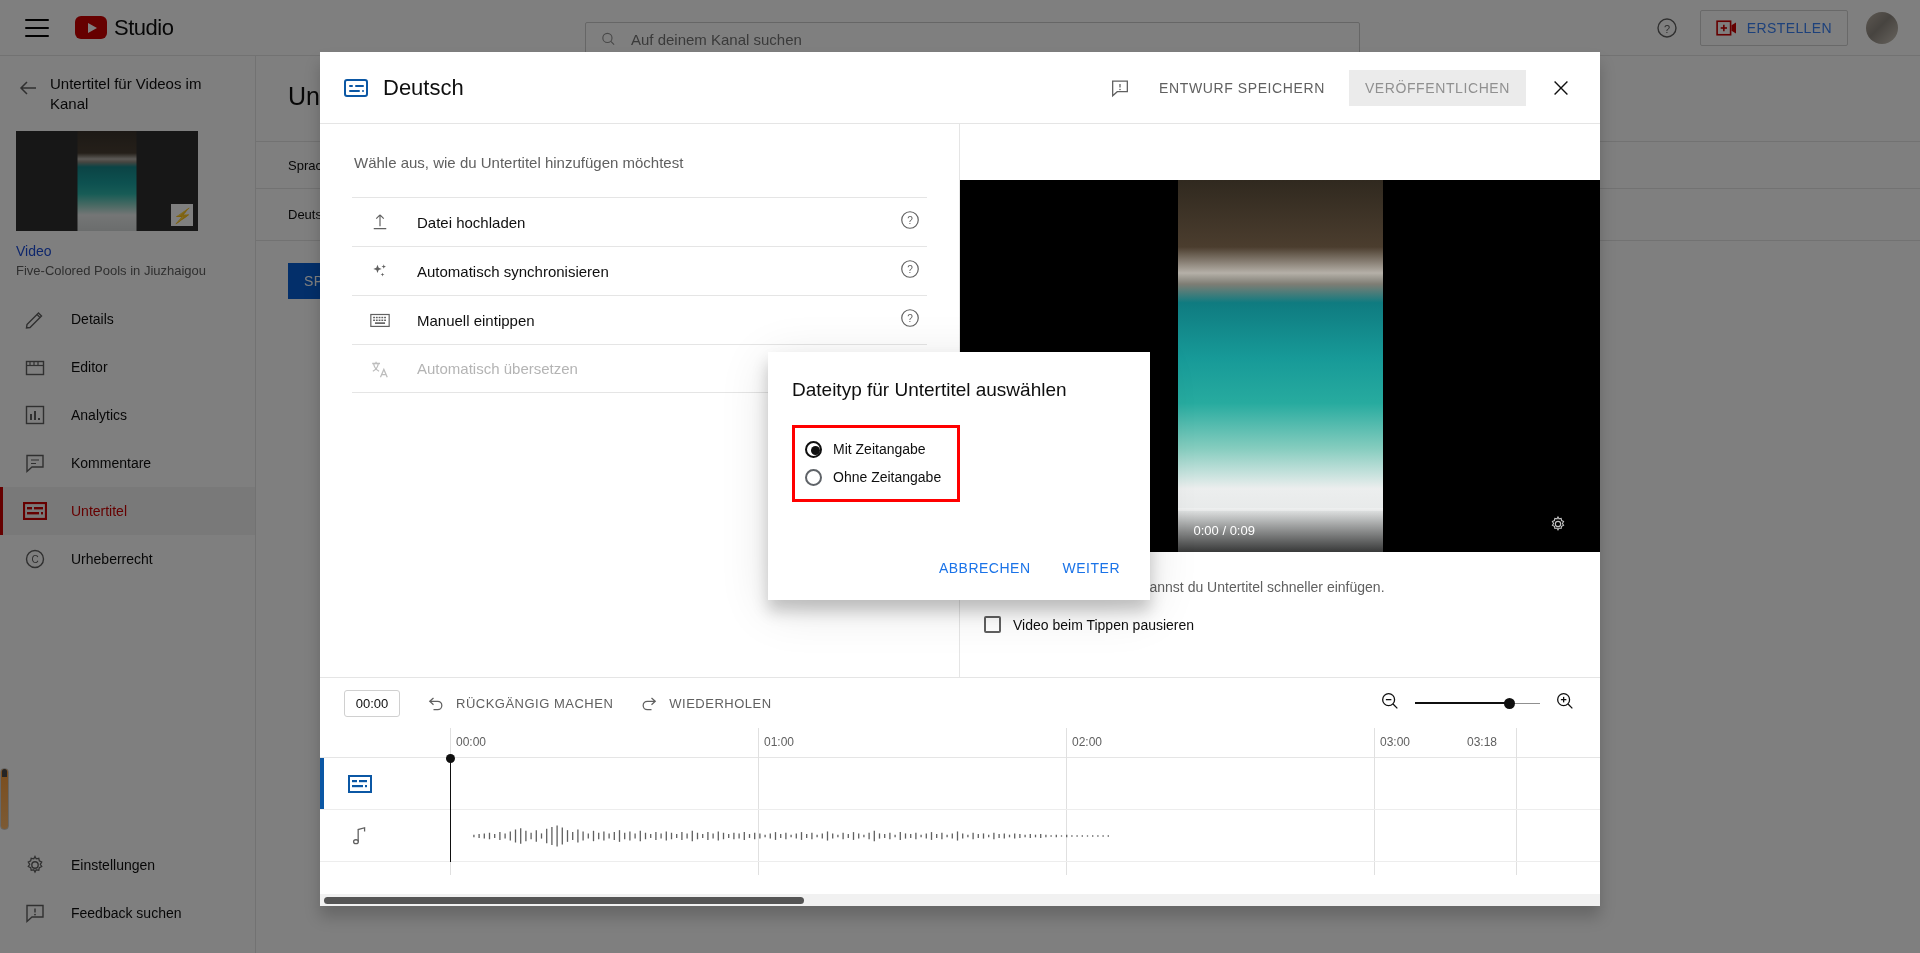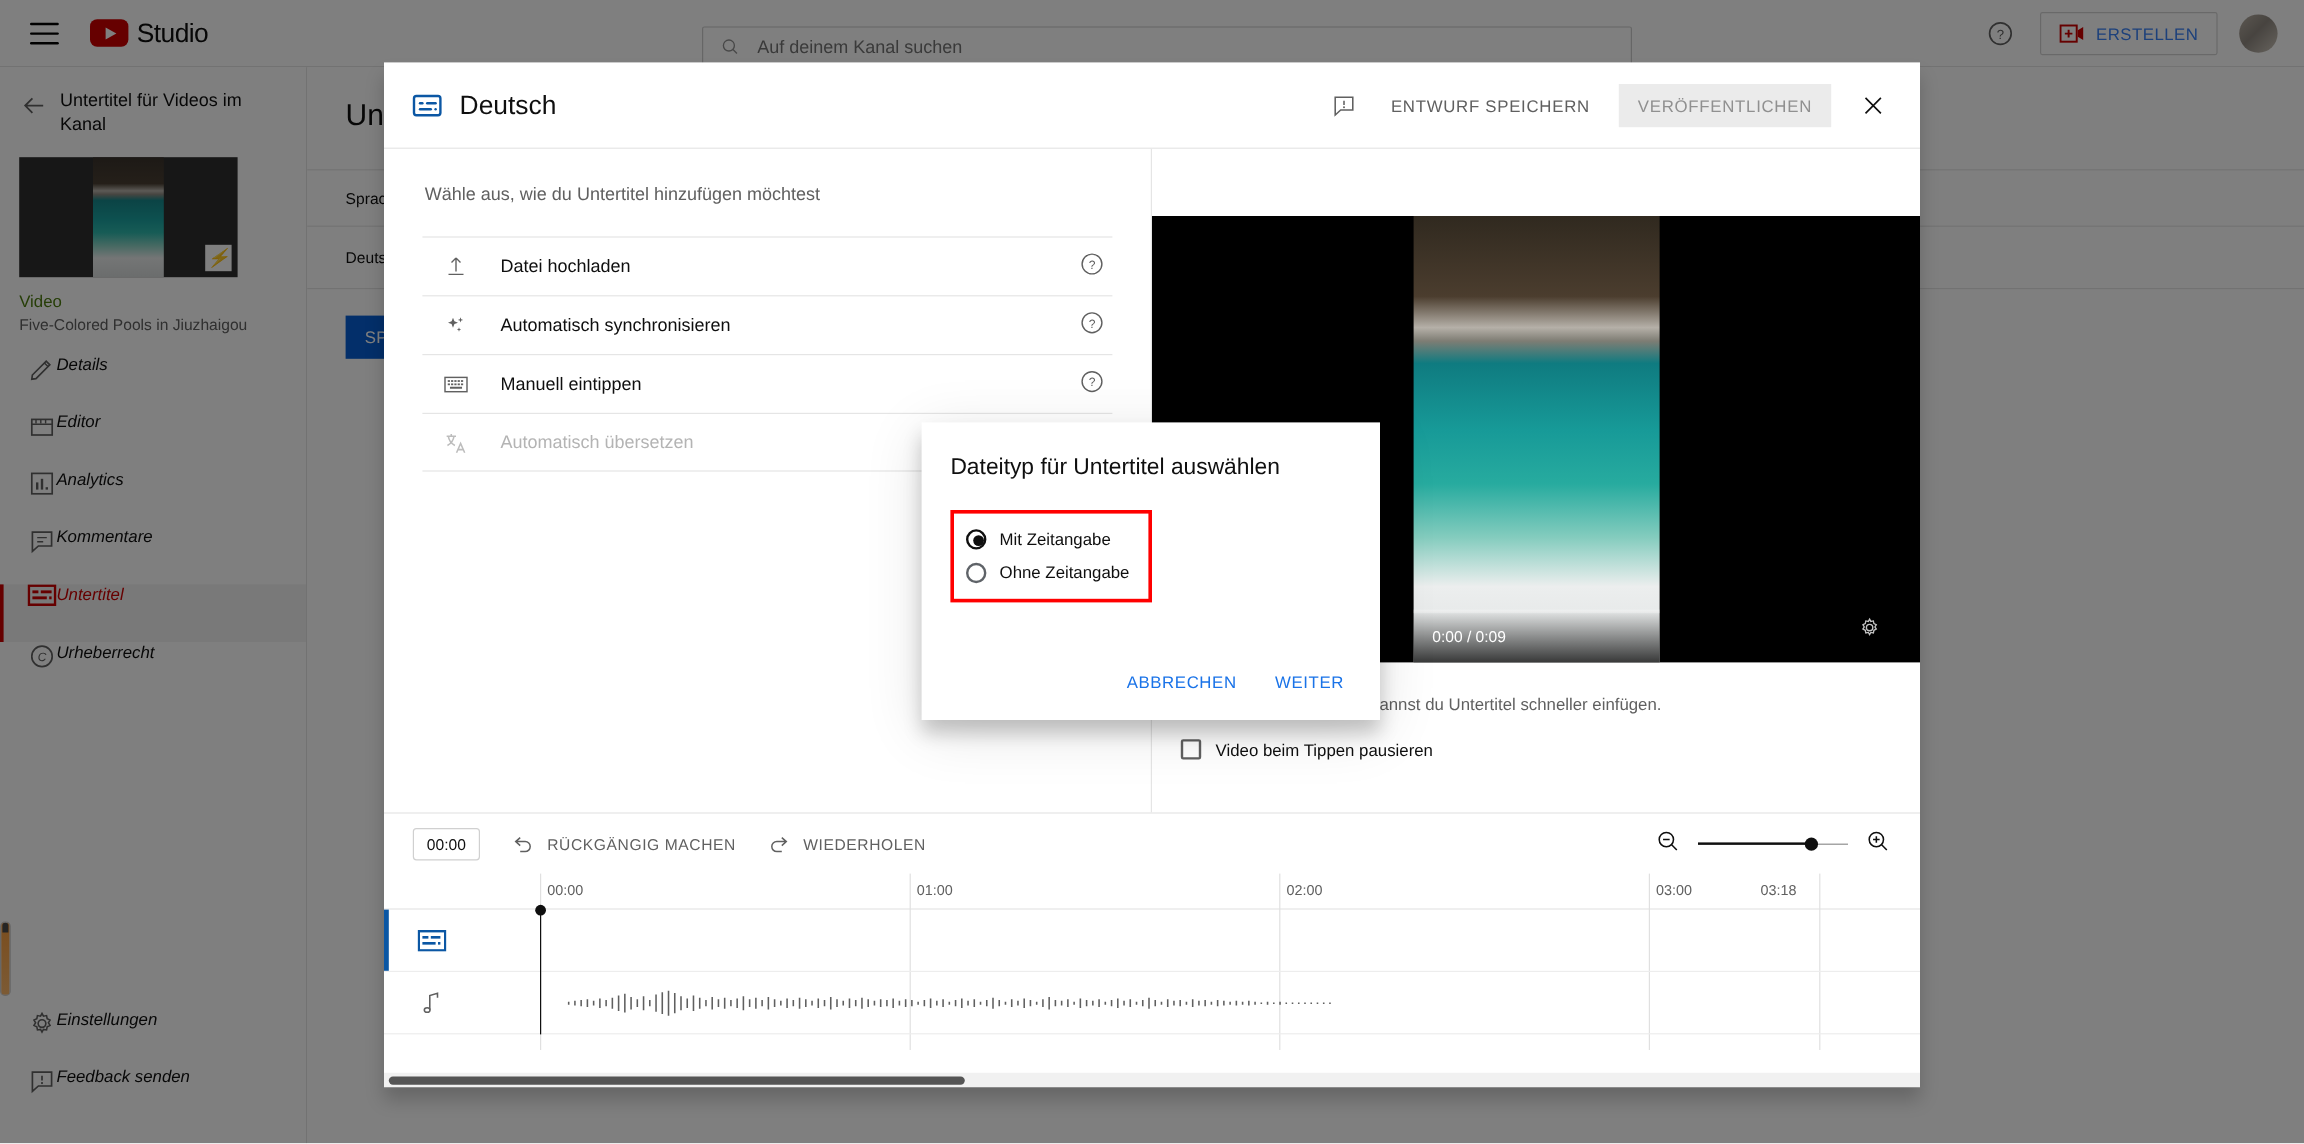--- a/index.html
+++ b/index.html
@@ -68,26 +68,26 @@
         #17888b 36%, #1ba2a0 52%,
         #2fb8ac 63%, #8fd3c6 74%,
         #e9ecec 84%, #d6dada 100%);
   }
   .sb-thumb .shorts{
     position:absolute; right:5px; bottom:5px; width:22px; height:22px; background:#fff;
     display:flex; align-items:center; justify-content:center;
   }
   .sb-thumb .shorts b{ color:#e2100f; font-size:15px; font-style:italic; font-weight:900; line-height:1; }
   .sb-meta{ padding:12px 16px 0 16px; }
-  .sb-meta .k{ font-size:14px; color:#4d7c0f; }
+  .sb-meta .k{ font-size:14px; color:#1d4ed8; }
   .sb-meta .v{ font-size:13px; color:#606060; margin-top:4px; }
   .sb-nav{ margin-top:17px; }
   .sb-item{
-    position:relative; display:flex; 
-    height:48px; padding-left:23px; cursor:pointer; color:#0f0f0f;font-style:italic;
+    position:relative; display:flex; align-items:center; gap:24px;
+    height:48px; padding-left:23px; cursor:pointer; color:#0f0f0f;
   }
   .sb-item .lbl{ font-size:14px; }
   .sb-item.active{ background:#f2f2f2; }
   .sb-item.active .lbl{ color:#c00; }
   .sb-item.active:before{ content:""; position:absolute; left:0; top:0; bottom:0; width:3px; background:#c00; }
   .sb-bottom{ position:absolute; left:0; right:0; bottom:16px; }
   .orange-marker{
     position:absolute; left:0px; top:712px; width:9px; height:62px; border-radius:4px;
     background:linear-gradient(to bottom,#f59b3c,#f8b56a); border:1px solid #cfcfcf;
   }
@@ -366,21 +366,21 @@
             <path d="M12 3.5 L13.2 5.8 L15.8 5.3 L16.3 7.9 L18.7 9.1 L17.3 11.3 L18.7 13.5 L16.3 14.7 L15.8 17.3 L13.2 16.8 L12 19.1 L10.8 16.8 L8.2 17.3 L7.7 14.7 L5.3 13.5 L6.7 11.3 L5.3 9.1 L7.7 7.9 L8.2 5.3 L10.8 5.8 Z" fill="none" stroke="#606060" stroke-width="1.3"></path>
           </svg>
           <span class="lbl">Einstellungen</span>
         </div>
         <div class="sb-item">
           <svg width="24" height="24" viewBox="0 0 24 24">
             <path d="M4 4.5 H20 V16 H9 L4 20.5 Z" fill="none" stroke="#606060" stroke-width="1.4"></path>
             <line x1="12" y1="7.5" x2="12" y2="11.5" stroke="#606060" stroke-width="1.4"></line>
             <circle cx="12" cy="13.6" r="0.9" fill="#606060"></circle>
           </svg>
-          <span class="lbl">Feedback senden</span>
+          <span class="lbl">Feedback suchen</span>
         </div>
       </div>
     </div>
 
     <div class="page">
       <h1>Untertitel</h1>
       <div class="tbl-head">
         <span>Sprache</span>
       </div>
       <div class="tbl-row">

